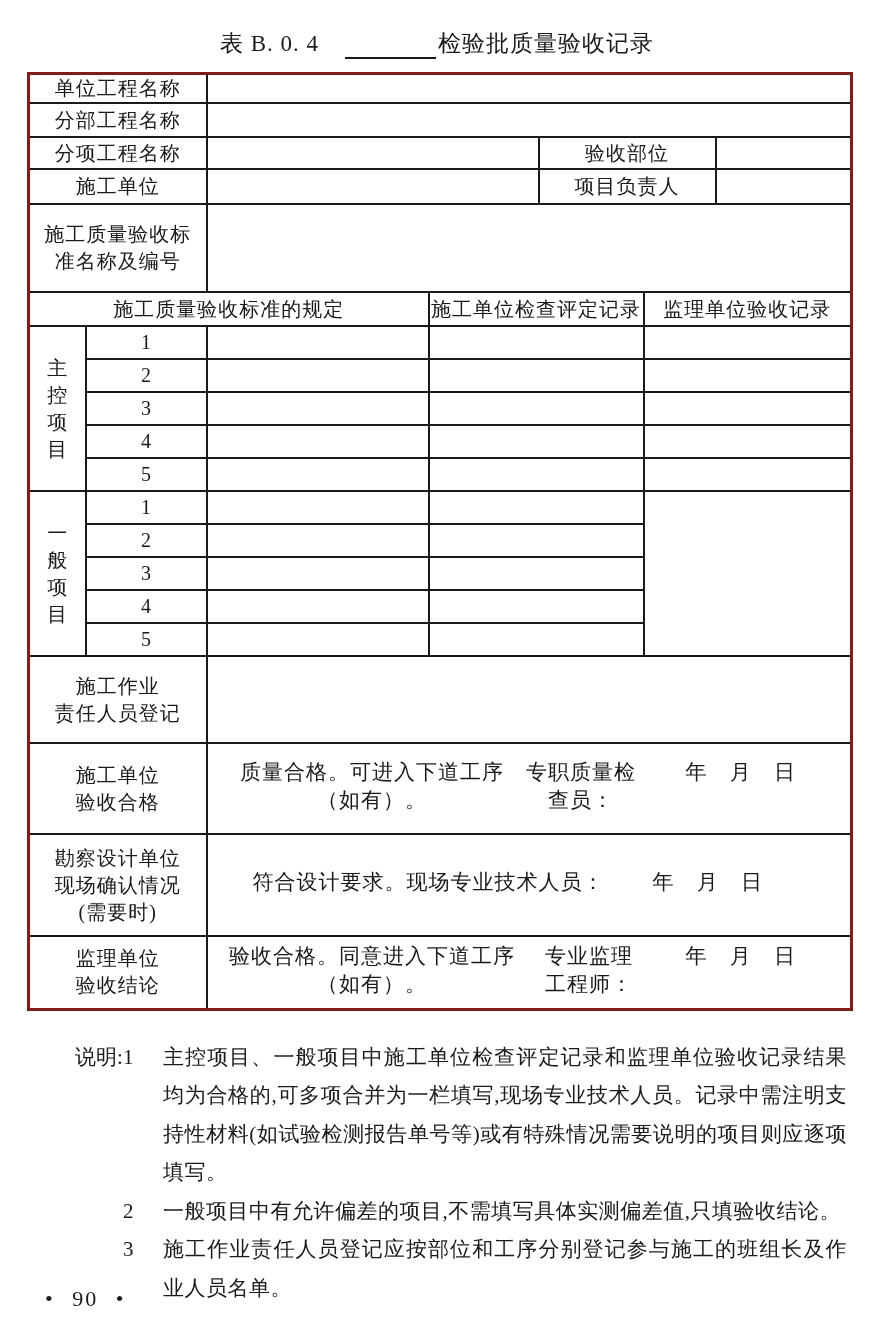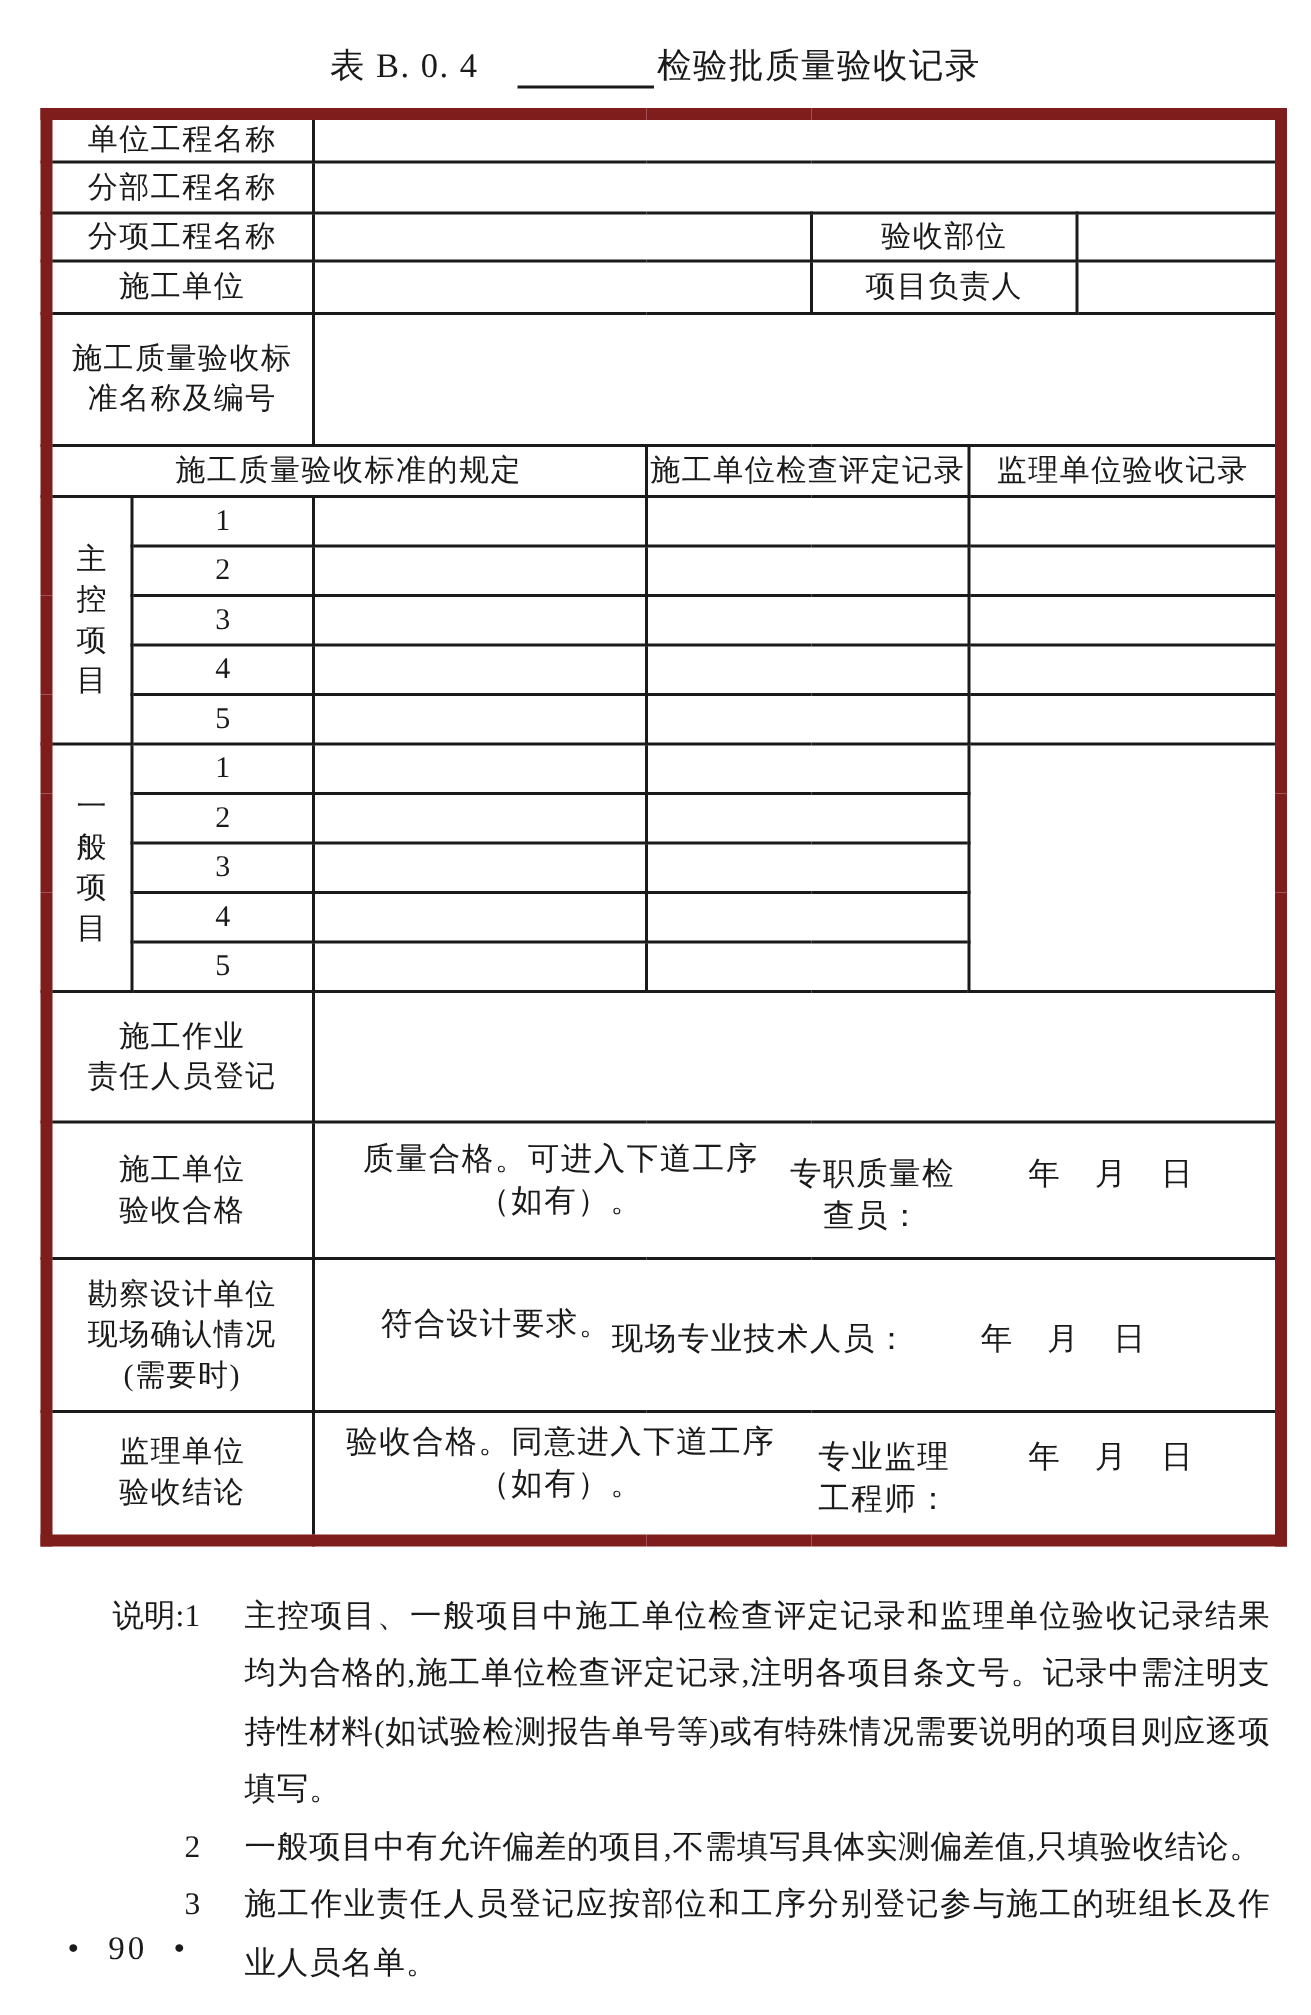--- a/index.html
+++ b/index.html
@@ -14,21 +14,21 @@
     letter-spacing:1px;white-space:nowrap;
   }
   .title .blank{
     display:inline-block;width:91px;height:1.05em;vertical-align:bottom;
     border-bottom:2px solid #1a1a1a;margin:0 2px 0 26px;
   }
   
   table.form{
     border-collapse:collapse;table-layout:fixed;
     margin:13px 0 0 27px;width:823px;
-    border:8px solid #7f1d1d;
+    border:3px solid #7f1d1d;
   }
   table.form td{
     border:2px solid #1a1a1a;
     font-size:20px;text-align:center;vertical-align:middle;
     padding:0;overflow:hidden;line-height:1.35;
   }
   td.lbl{letter-spacing:1px;}
   td.lbl2{line-height:34px;letter-spacing:1px;}
   td.num{font-family:"Liberation Serif","DejaVu Serif",serif;}
   td.vcell{padding:0;margin-top:48px;}
@@ -41,21 +41,21 @@
     text-align:left;vertical-align:top;
   }
   .cbox{
     display:flex;flex-direction:row;justify-content:center;
     height:100%;box-sizing:border-box;
     padding:7px 46px 8px 12px;
   }
   .ctext{font-size:21px;letter-spacing:1px;}
   .sigrow{
     display:flex;justify-content:flex-end;align-items:baseline;
-    font-size:21px;letter-spacing:1px;padding-bottom:4px;margin-top:10px;
+    font-size:21px;letter-spacing:1px;padding-bottom:4px;
   }
   .sigdate{margin-left:48px;letter-spacing:9px;white-space:pre;}
   
   .notes{margin:27px 0 0 75px;width:772px;}
   .note-row{display:grid;grid-template-columns:48px 40px 684px;}
   .note-prefix,.note-num{font-size:21px;line-height:38px;}
   .note-text{
     font-size:21px;line-height:38.5px;text-align:justify;
     letter-spacing:0.5px;
   }
@@ -234,21 +234,21 @@
       </div>
     </td>
   </tr>
 </tbody>
   </table>
 
 <div class="notes">
   <div class="note-row">
     <span class="note-prefix">说明:</span>
     <span class="note-num">1</span>
-    <span class="note-text">主控项目、一般项目中施工单位检查评定记录和监理单位验收记录结果均为合格的,施工单位检查评定记录,注明各项目条文号。记录中需注明支持性材料(如试验检测报告单号等)或有特殊情况需要说明的项目则应逐项填写。</span>
+    <span class="note-text">主控项目、一般项目中施工单位检查评定记录和监理单位验收记录结果均为合格的,可多项合并为一栏填写,现场专业技术人员。记录中需注明支持性材料(如试验检测报告单号等)或有特殊情况需要说明的项目则应逐项填写。</span>
   </div>
   <div class="note-row">
     <span class="note-prefix"></span>
     <span class="note-num">2</span>
     <span class="note-text">一般项目中有允许偏差的项目,不需填写具体实测偏差值,只填验收结论。</span>
   </div>
   <div class="note-row">
     <span class="note-prefix"></span>
     <span class="note-num">3</span>
     <span class="note-text">施工作业责任人员登记应按部位和工序分别登记参与施工的班组长及作业人员名单。</span>

